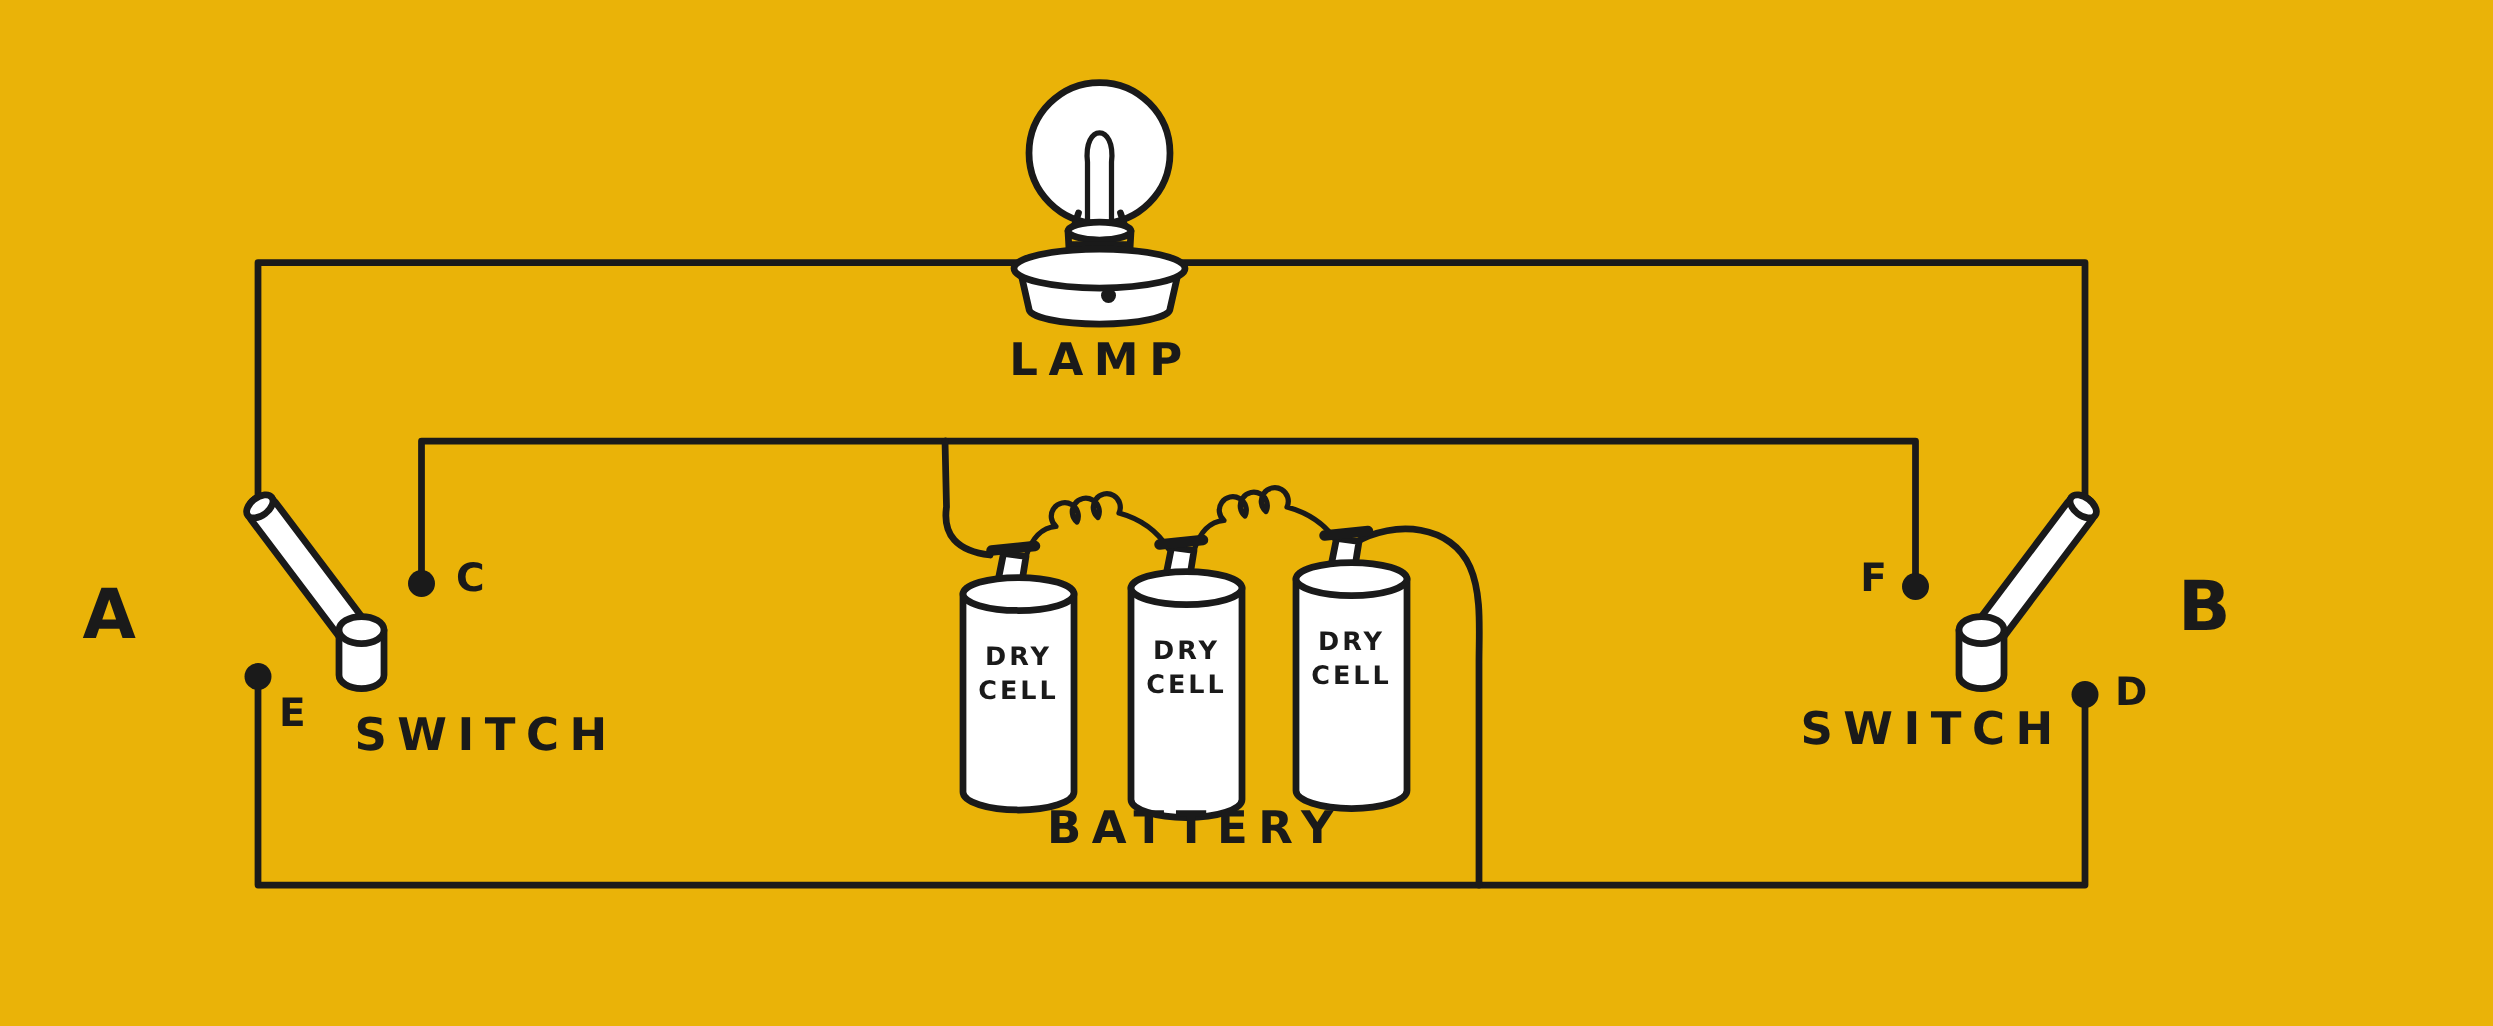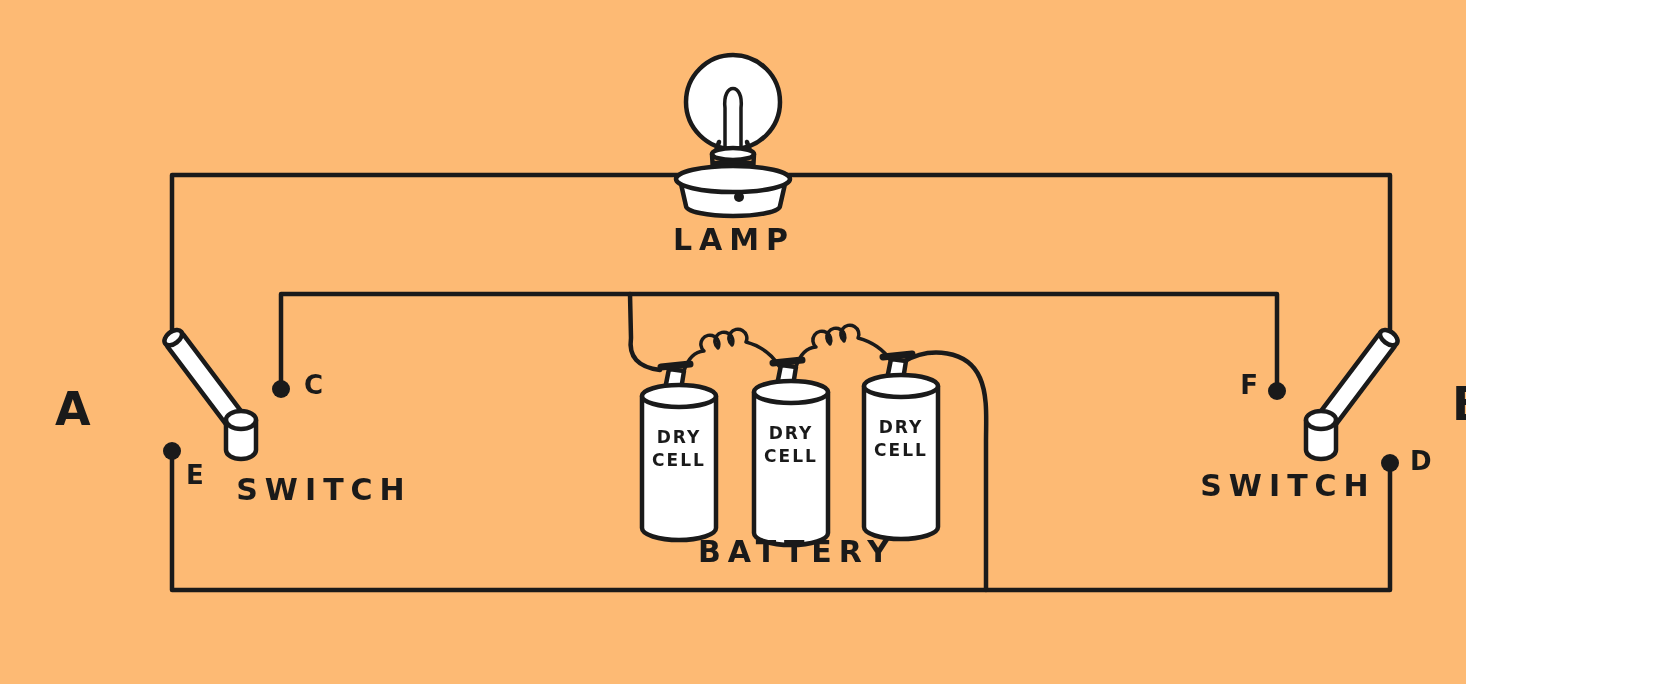--- a/index.html
+++ b/index.html
@@ -2,23 +2,23 @@
 <html><head>
 <meta charset="utf-8">
 <style>
   html, body {
     margin: 0;
     padding: 0;
     background: #ffffff;
   }
   .canvas {
     position: relative;
-    width: 1466px;
+    width: 1662px;
     height: 684px;
-    background: #fdba74;
+    background: #eab308;
     overflow: hidden;
   }
   svg { display: block; }
   .ln {
     fill: none;
     stroke: #1a1a1a;
     stroke-width: 4.5;
     stroke-linecap: round;
     stroke-linejoin: round;
   }

